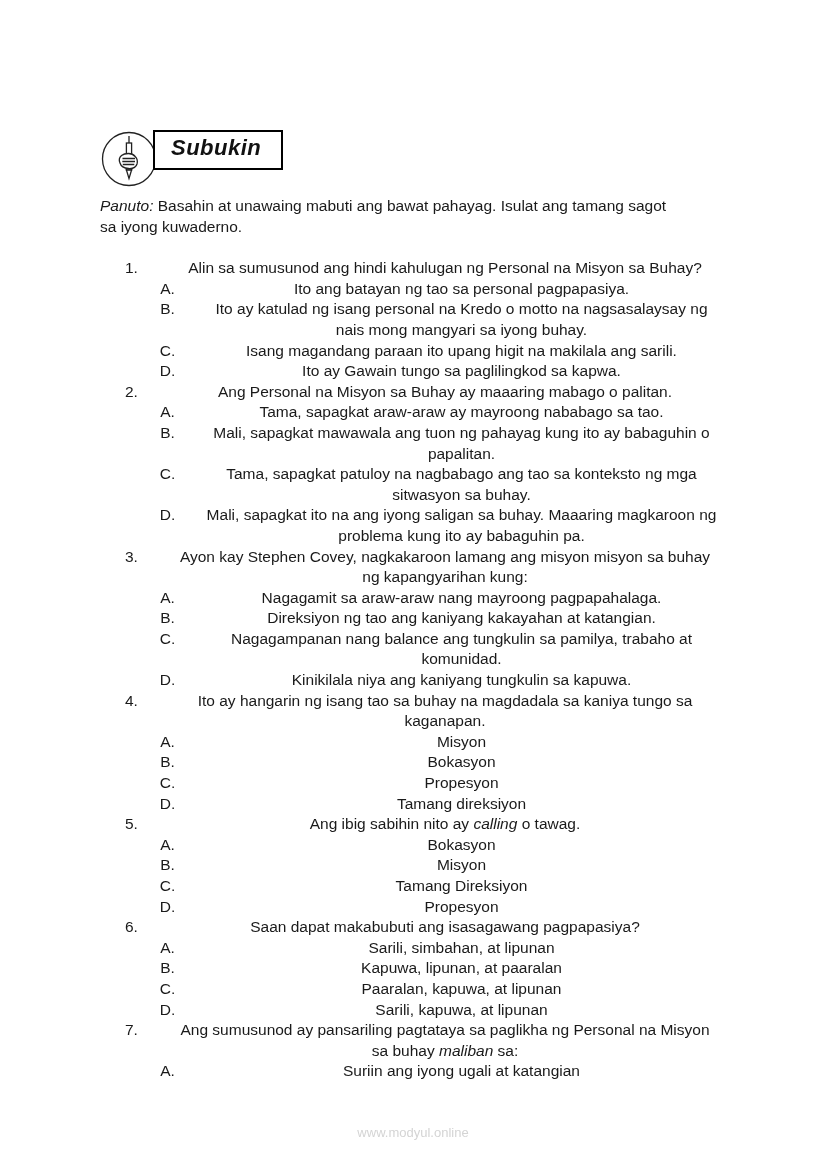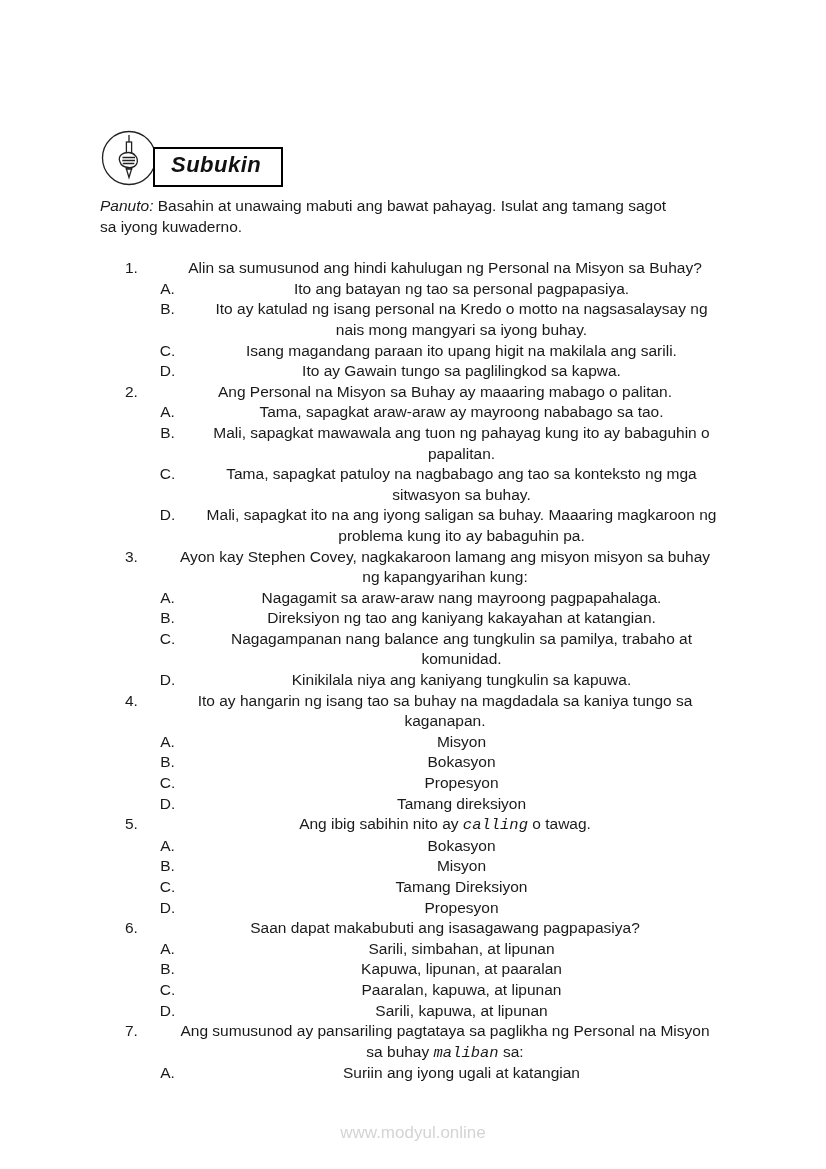--- a/index.html
+++ b/index.html
@@ -8,21 +8,21 @@
     width:826px;height:1169px;
     box-sizing:border-box;
     padding:130px 86px 0 100px;
     background:#ffffff;
     font-family:"Liberation Sans",sans-serif;
     font-size:15.5px;
     line-height:20.6px;
     color:#1a1a1a;
     overflow:hidden;
   }
-  .header{display:flex;align-items:flex-end;height:57px;}
+  .header{display:flex;align-items:flex-start;height:57px;}
   .icon-wrap{width:58px;height:58px;flex:none;}
   .title-box{
     border:2px solid #000;
     background:#fff;
     margin-left:-5px;
     padding:6px 20px 7px 16px;
     min-width:86px;
   }
   .title-box .title{
     font-size:22px;
@@ -31,29 +31,29 @@
     letter-spacing:0.5px;
     color:#111;
   }
   .instructions{margin:9px 0 14px 0;white-space:pre-wrap;}
   .instructions em{font-style:italic;}
   #questions{margin-top:21px;padding-left:25px;}
   .q-row{display:flex;}
   .q-num{width:25px;flex:none;}
   .q-body{flex:1;min-width:0;text-align:center;}
   .q-text{white-space:pre-wrap;}
-  .q-text em,.opt-text em{font-style:italic;font-family:Liberation Mono, monospace;}
+  .q-text em,.opt-text em{font-style:italic;}
   .opt-row{display:flex;padding-left:2px;}
   .opt-letter{width:31px;flex:none;}
   .opt-text{flex:1;min-width:0;white-space:pre-wrap;}
   .footer{
     position:absolute;left:0;right:0;bottom:26px;
     text-align:center;
     color:#d4d4d4;
-    font-size:17px;
+    font-size:13px;
     line-height:20px;
   }
 </style>
 </head>
 <body>
 
 <div class="page">
 
   <div class="header">
     <div class="icon-wrap">

